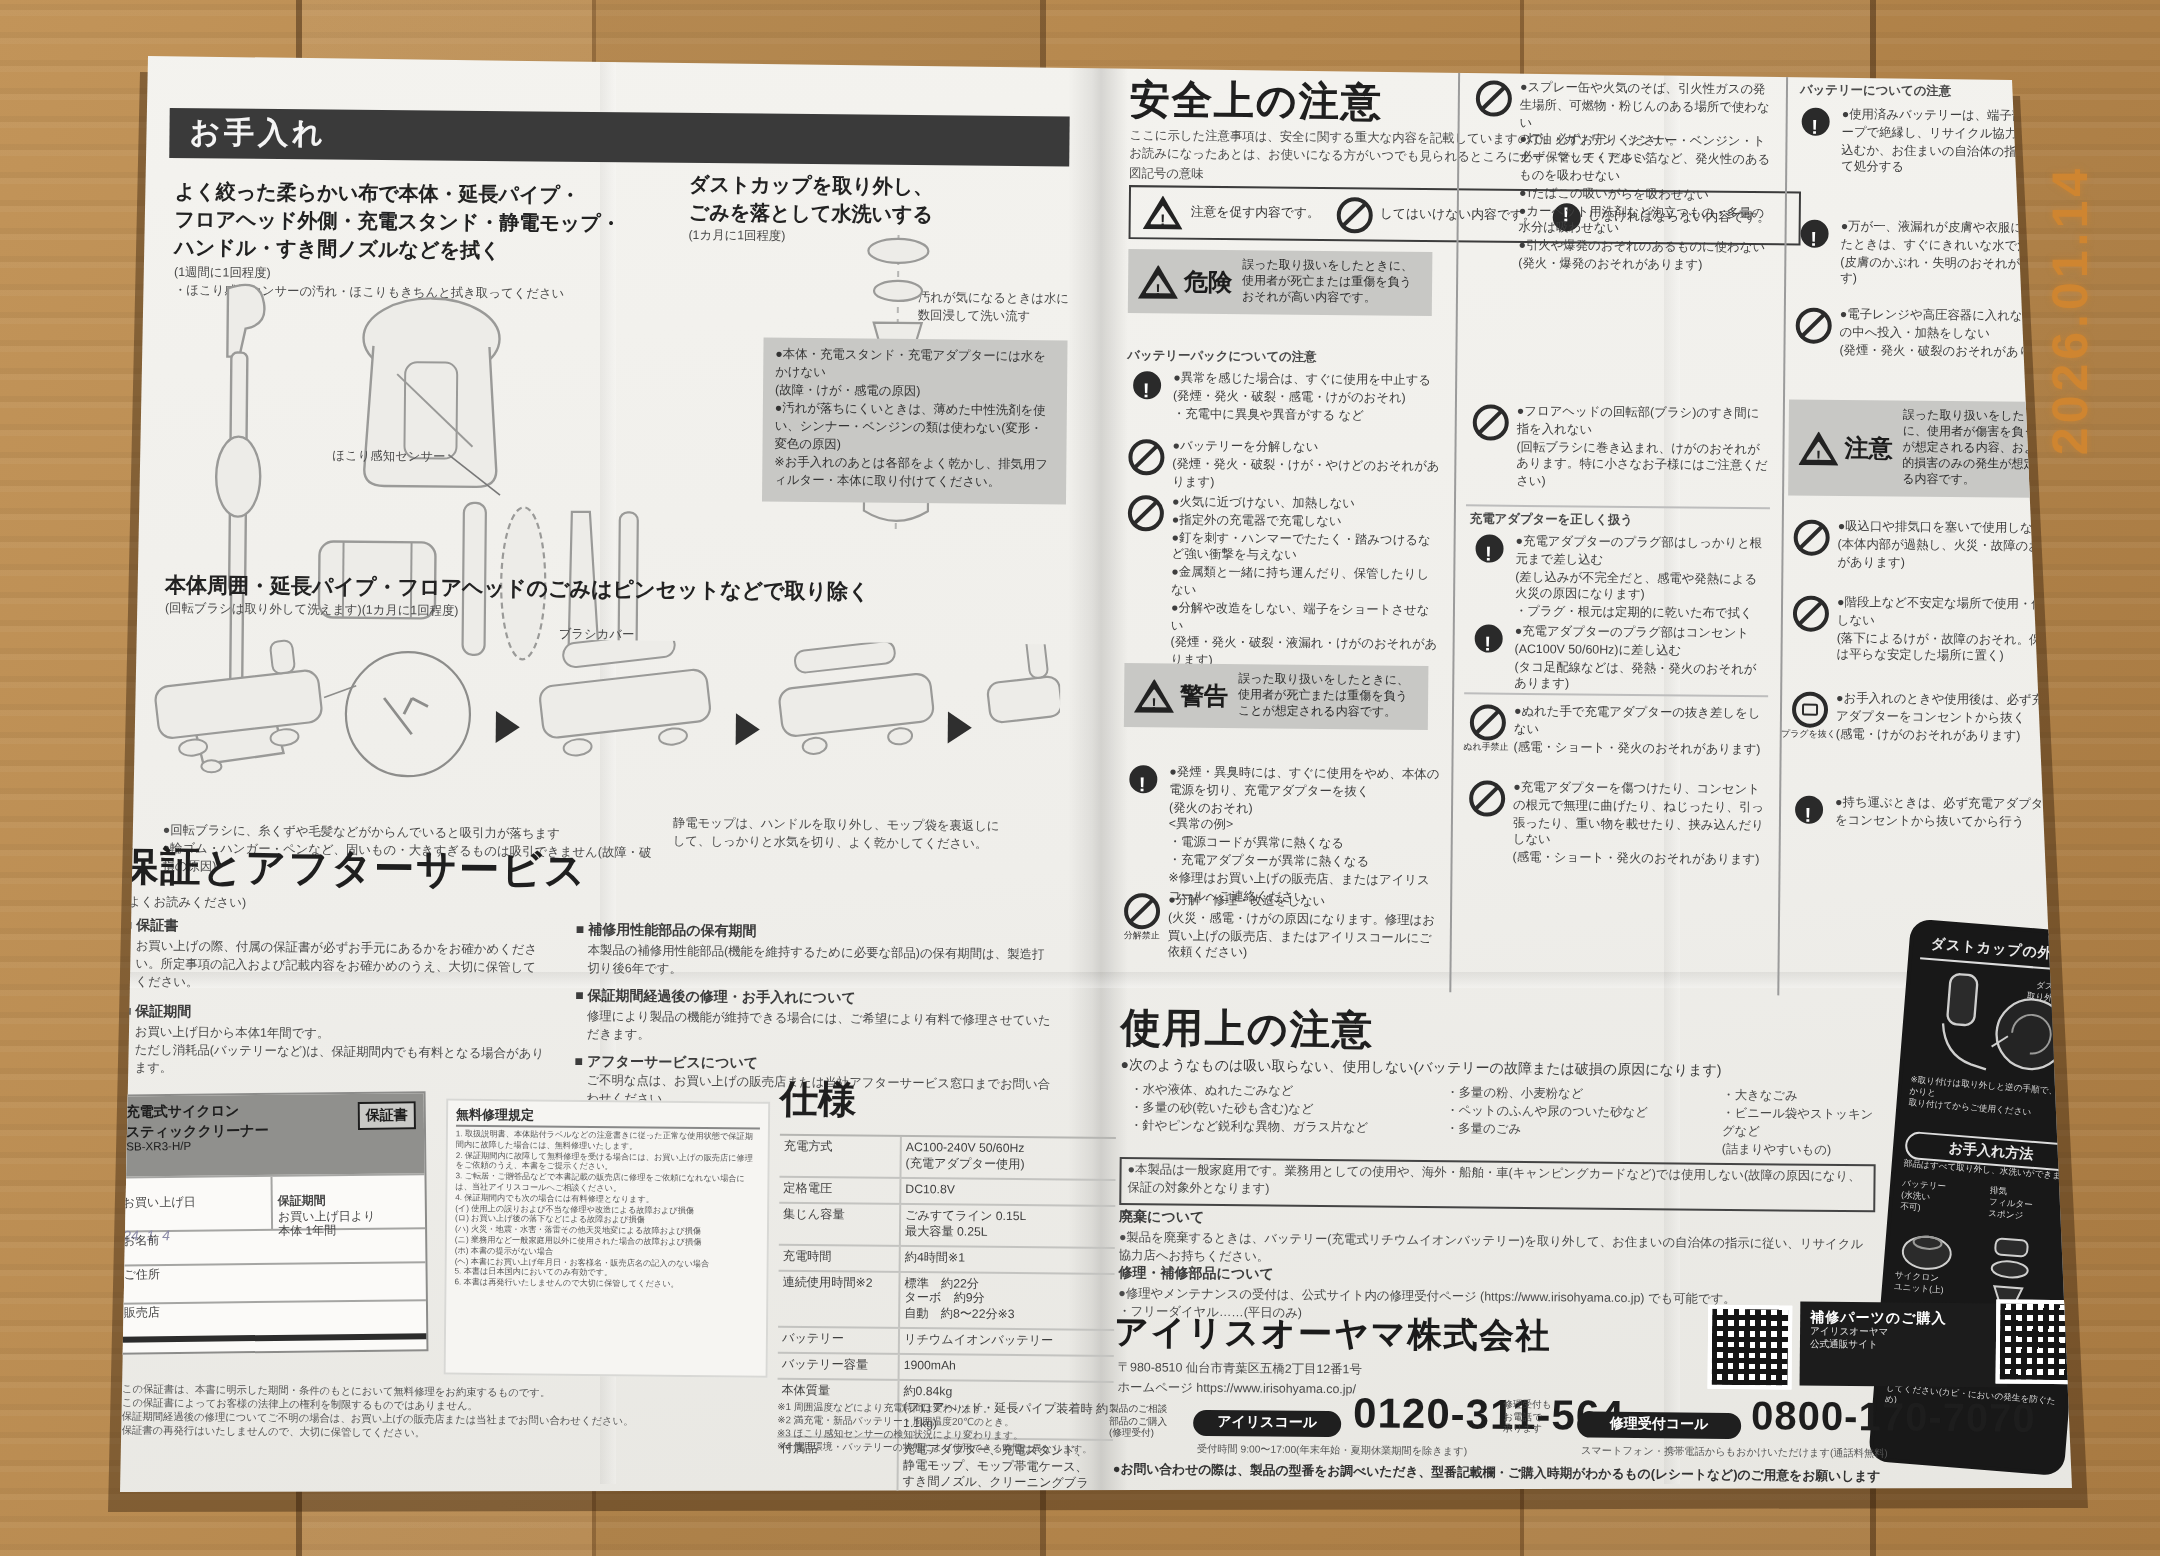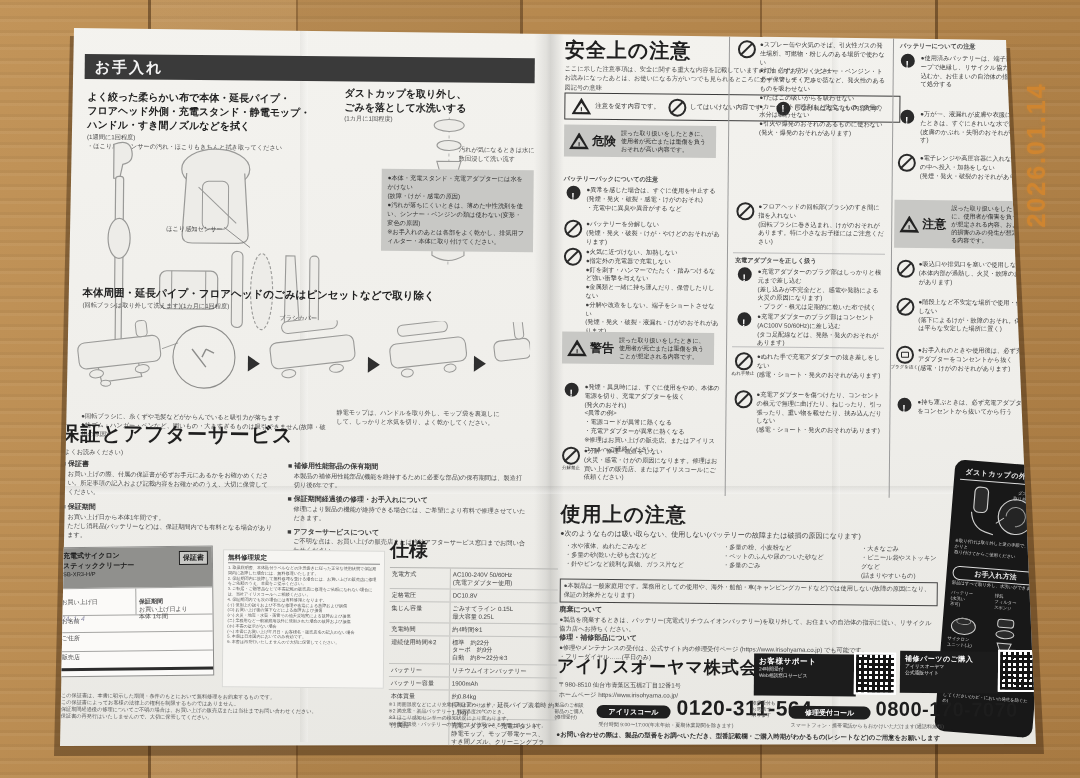--- a/index.html
+++ b/index.html
@@ -601,25 +601,20 @@
     <div class="abs t6" style="left:565px;top:676px;">〒980-8510 仙台市青葉区五橋2丁目12番1号</div>
     <div class="abs t6" style="left:565px;top:686px;">ホームページ https://www.irisohyama.co.jp/</div>
 
     <div class="abs pre" style="left:561px;top:698px;width:46px;font-size:6px;line-height:1.25;color:#444;transform:scale(.8);transform-origin:0 0;">製品のご相談
 部品のご購入
 (修理受付)</div>
     <div class="abs pill" style="left:603px;top:700px;width:74px;height:13px;line-height:13px;">アイリスコール</div>
     <div class="abs phone" style="left:683px;top:690px;font-size:21px;">0120-311-564</div>
     <div class="abs" style="left:605px;top:716px;font-size:6px;color:#555;transform:scale(.85);transform-origin:0 0;">受付時間 9:00〜17:00(年末年始・夏期休業期間を除きます)</div>
 
-    <div class="abs blackbox" style="left:760px;top:647px;width:92px;height:36px;">
-      <div class="bt">お客様サポート</div>
-      <div class="bl">24時間受付
-Web相談窓口サービス</div>
-    </div>
     <div class="abs qr" style="left:860px;top:645px;width:38px;height:38px;"></div>
     <div class="abs blackbox" style="left:906px;top:643px;width:94px;height:36px;">
       <div class="bt" style="font-size:7px;">補修パーツのご購入</div>
       <div class="bl">アイリスオーヤマ
 公式通販サイト</div>
     </div>
     <div class="abs qr" style="left:1004px;top:641px;width:38px;height:38px;"></div>
 
     <div class="abs pre" style="left:758px;top:694px;width:40px;font-size:6px;line-height:1.25;color:#444;transform:scale(.8);transform-origin:0 0;">修理受付も
 お電話で

